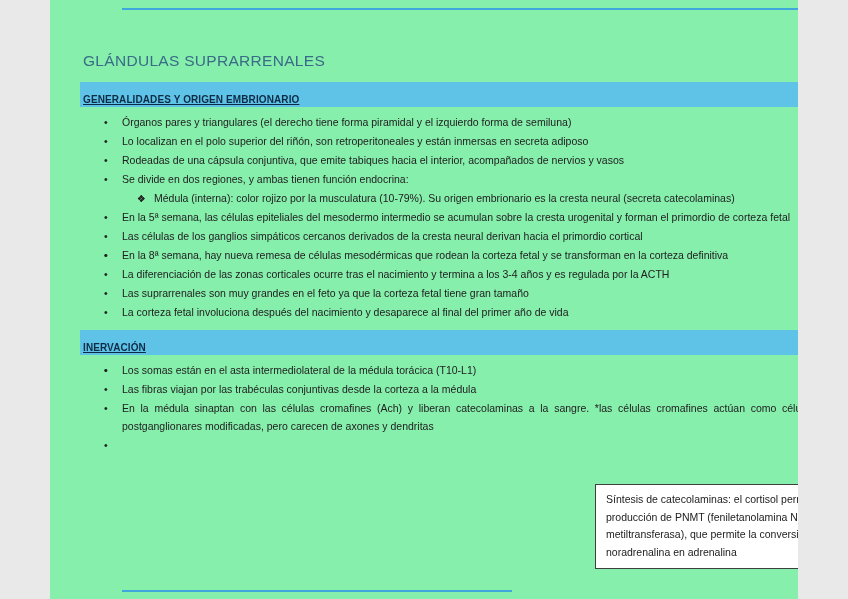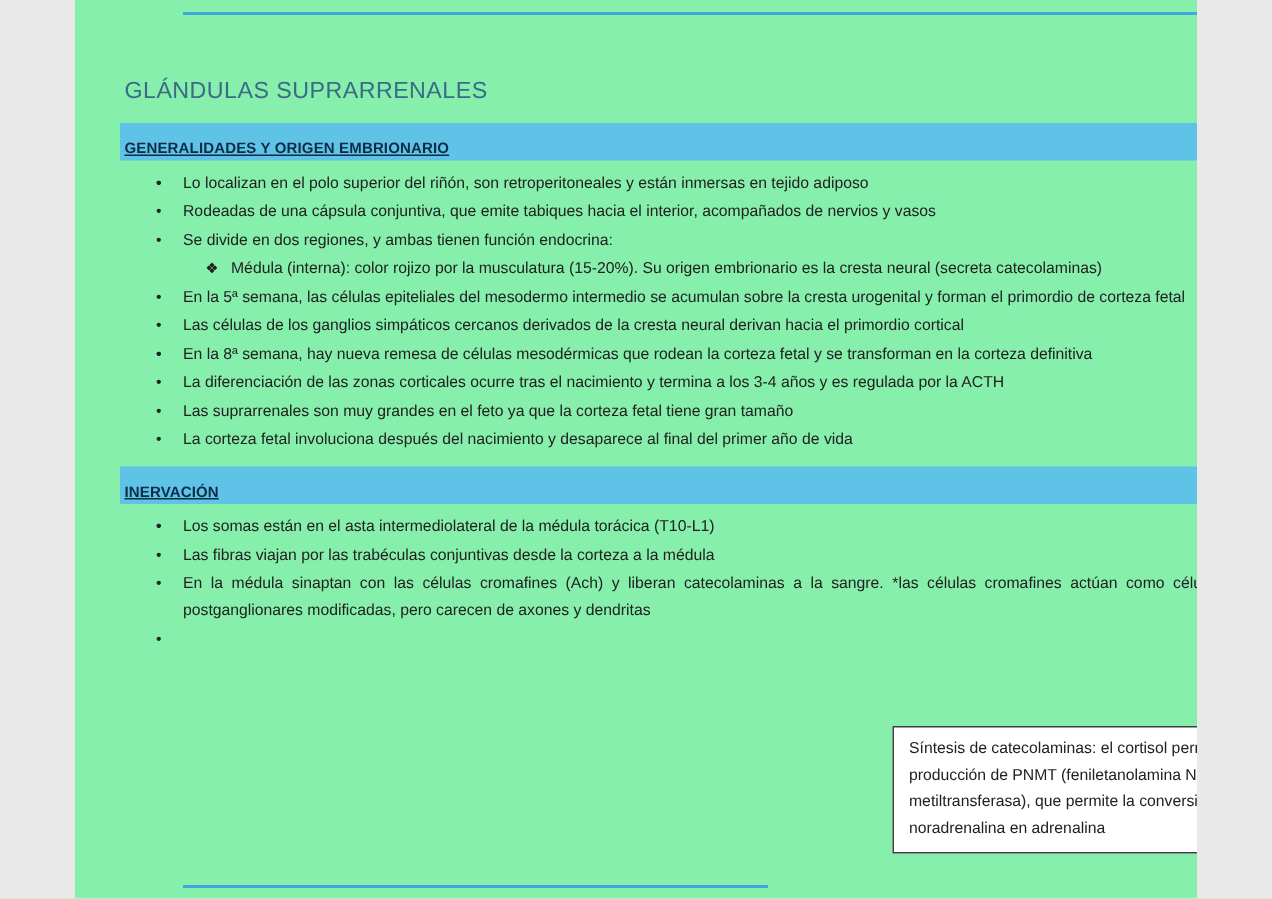--- a/index.html
+++ b/index.html
@@ -93,26 +93,26 @@
 <body>
 
 <div class="page">
   <div class="top-rule"></div>
 
   <div class="content">
     <h1 class="page-title">GLÁNDULAS SUPRARRENALES</h1>
     <div id="sections">
         <div class="section-heading"><span class="heading-text">GENERALIDADES Y ORIGEN EMBRIONARIO</span></div>
         <ul class="bullet-list">
-          <li><span class="marker">•</span></li>
-          <li><span class="marker">•</span><span>Lo localizan en el polo superior del riñón, son retroperitoneales y están inmersas en tejido adiposo</span></li>
+          <li><span class="marker">•</span><span>Órganos pares y triangulares (el derecho tiene forma piramidal y el izquierdo forma de semiluna)</span></li>
+          <li><span class="marker">•</span><span>Lo localizan en el polo superior del riñón, son retroperitoneales y están inmersas en secreta adiposo</span></li>
           <li><span class="marker">•</span><span>Rodeadas de una cápsula conjuntiva, que emite tabiques hacia el interior, acompañados de nervios y vasos</span></li>
           <li><span class="marker">•</span><span>Se divide en dos regiones, y ambas tienen función endocrina:</span></li>
           <li class="sub"><span class="marker">❖</span></li>
-          <li class="sub"><span class="marker">❖</span><span>Médula (interna): color rojizo por la musculatura (15-20%). Su origen embrionario es la cresta neural (secreta catecolaminas)</span></li>
+          <li class="sub"><span class="marker">❖</span><span>Médula (interna): color rojizo por la musculatura (10-79%). Su origen embrionario es la cresta neural (secreta catecolaminas)</span></li>
           <li><span class="marker">•</span><span>En la 5ª semana, las células epiteliales del mesodermo intermedio se acumulan sobre la cresta urogenital y forman el primordio de corteza fetal</span></li>
           <li><span class="marker">•</span><span>Las células de los ganglios simpáticos cercanos derivados de la cresta neural derivan hacia el primordio cortical</span></li>
           <li><span class="marker">•</span></li>
           <li><span class="marker">•</span><span>En la 8ª semana, hay nueva remesa de células mesodérmicas que rodean la corteza fetal y se transforman en la corteza definitiva</span></li>
           <li><span class="marker">•</span><span>La diferenciación de las zonas corticales ocurre tras el nacimiento y termina a los 3-4 años y es regulada por la ACTH</span></li>
           <li><span class="marker">•</span><span>Las suprarrenales son muy grandes en el feto ya que la corteza fetal tiene gran tamaño</span></li>
           <li><span class="marker">•</span><span>La corteza fetal involuciona después del nacimiento y desaparece al final del primer año de vida</span></li>
         </ul>
         <div class="section-heading"><span class="heading-text">INERVACIÓN</span></div>
         <ul class="bullet-list">

